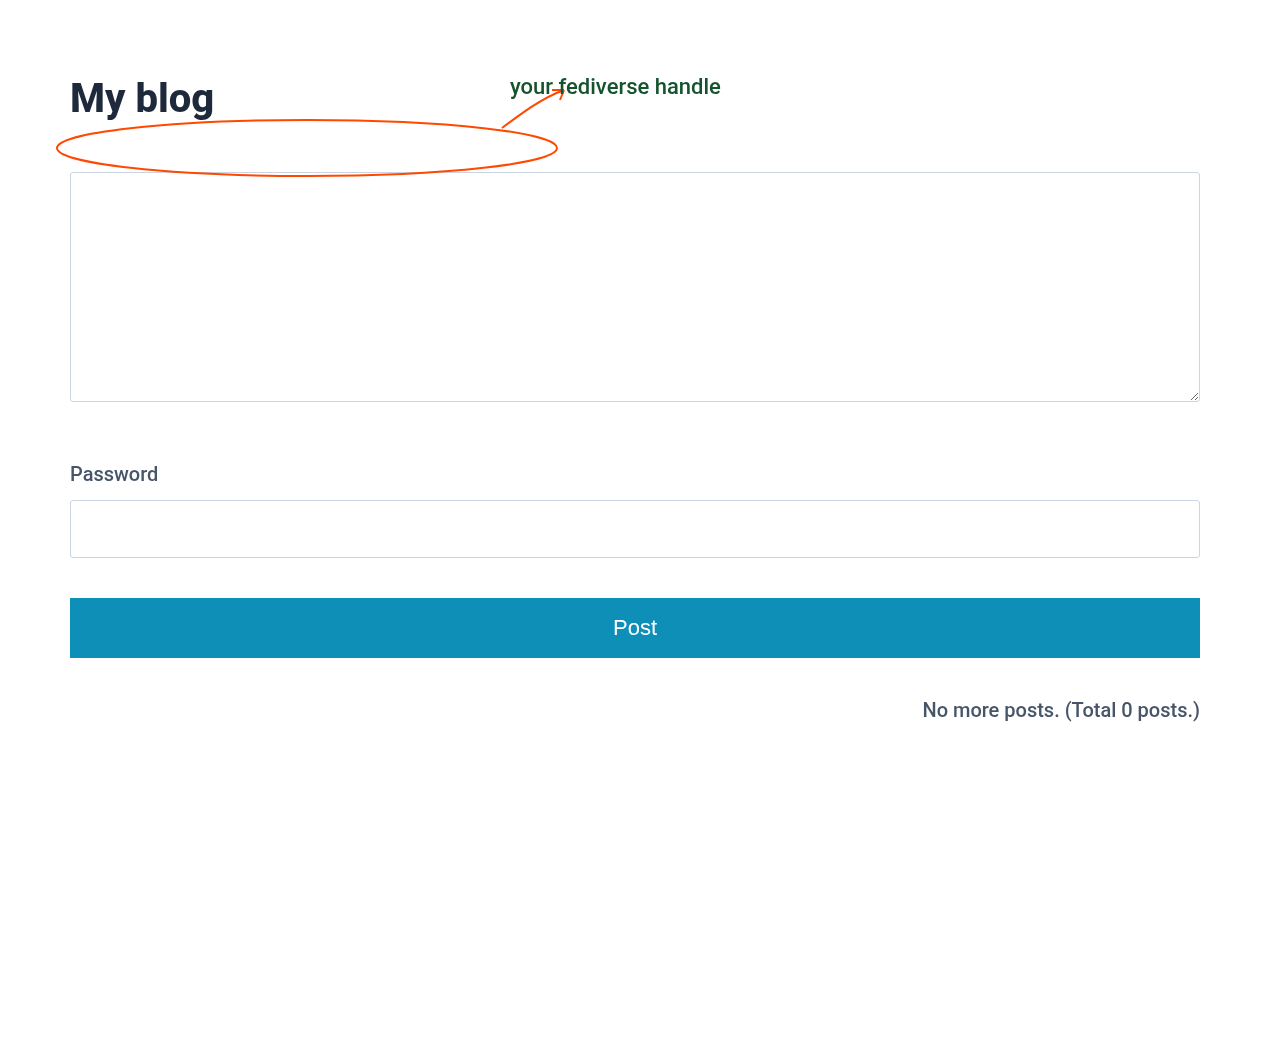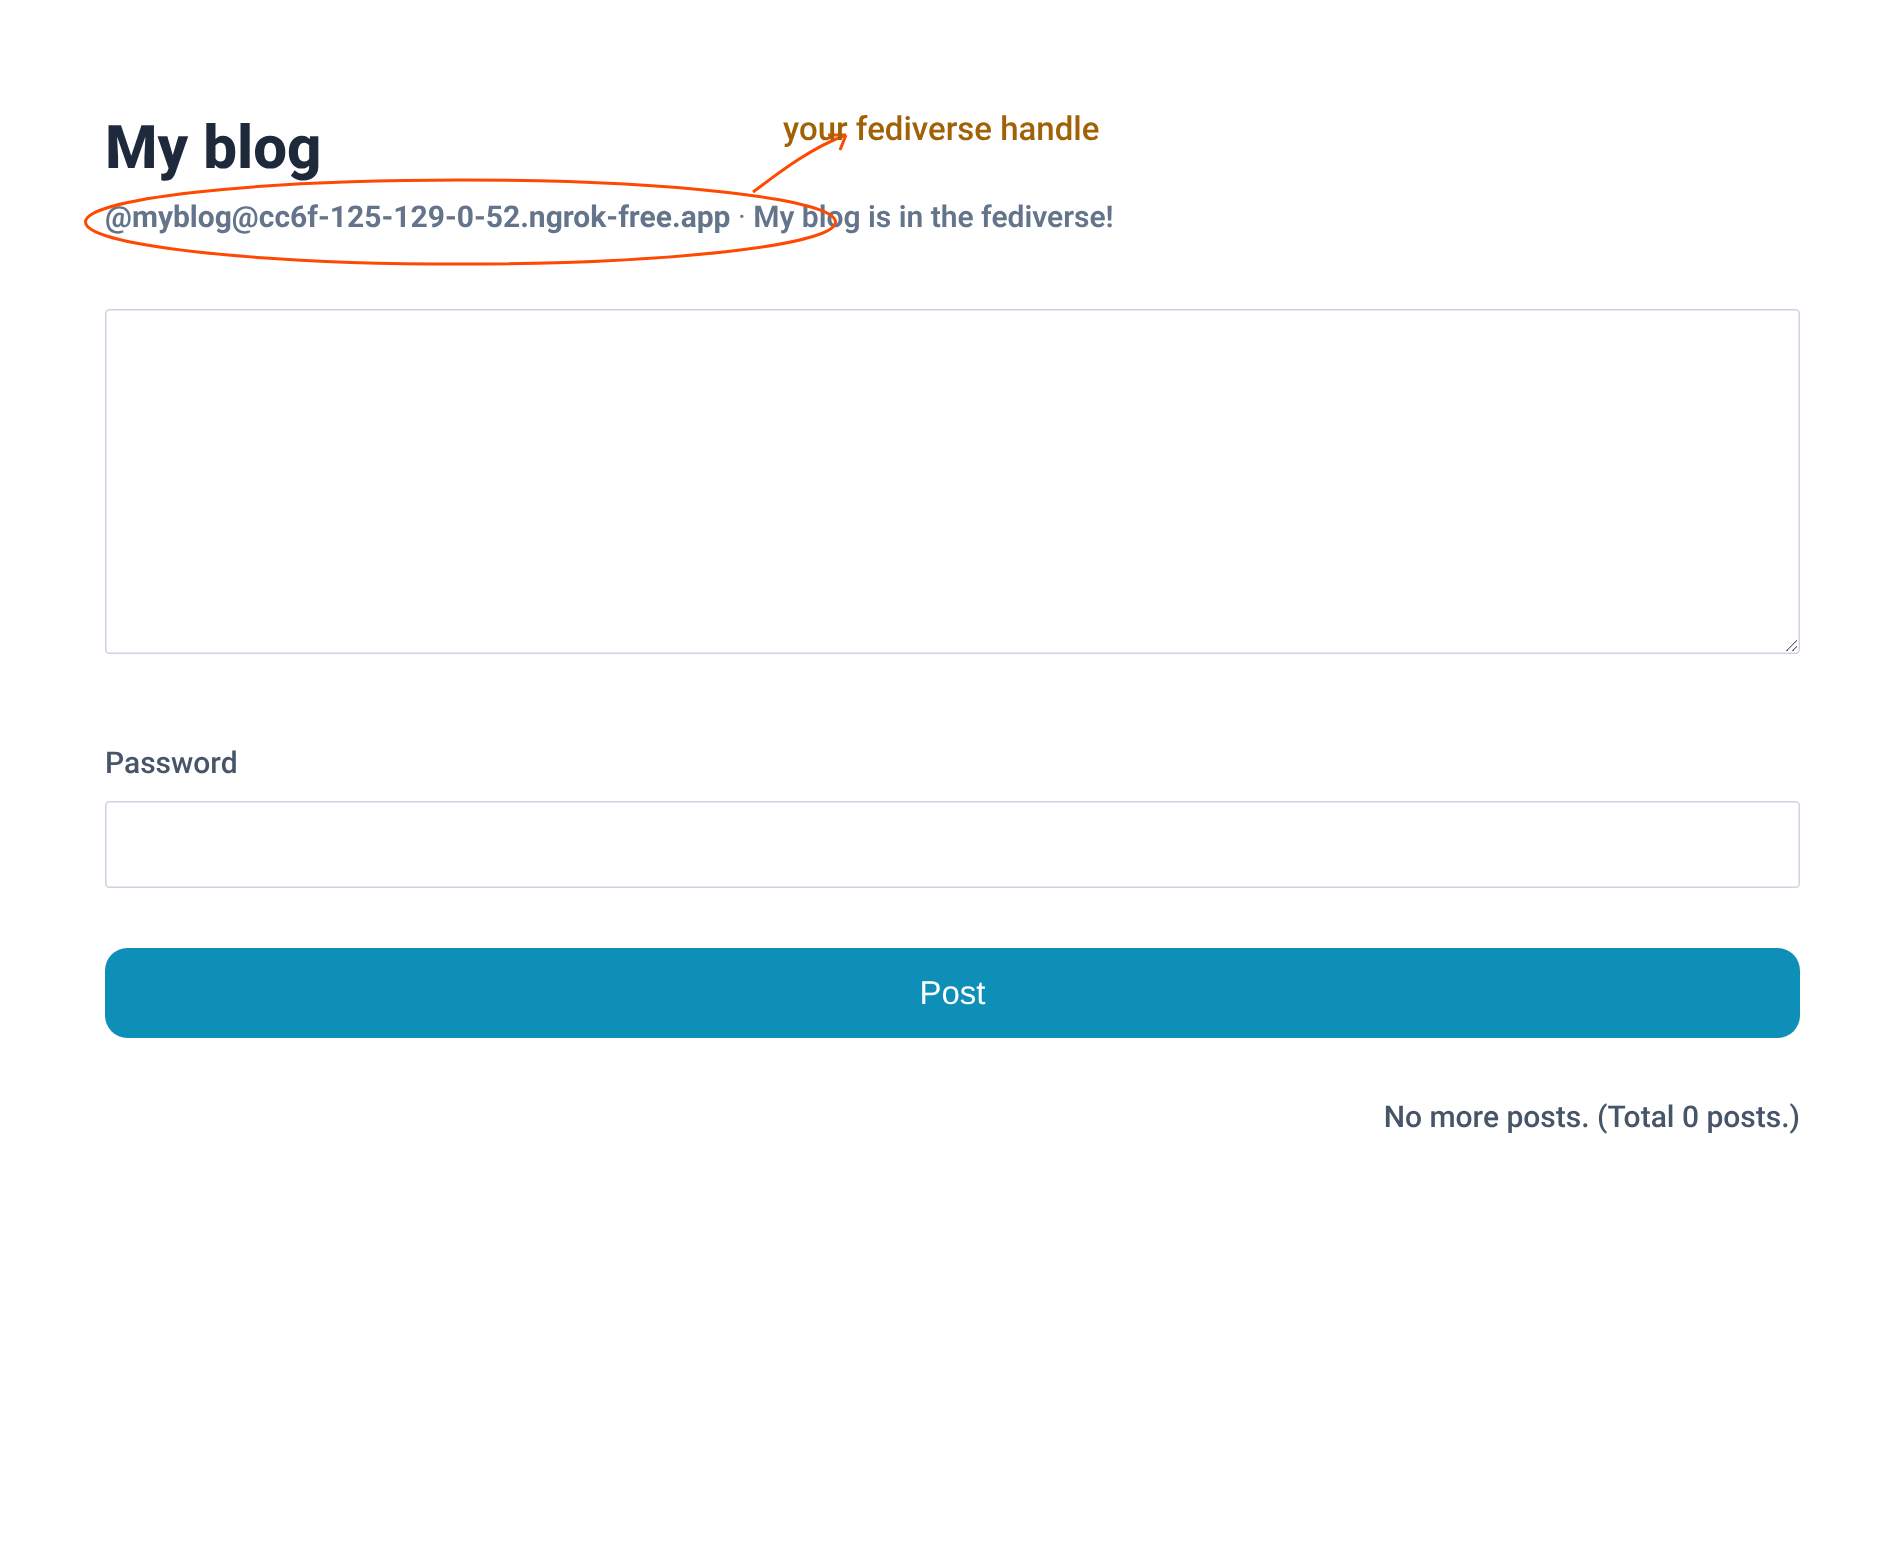--- a/index.html
+++ b/index.html
@@ -82,21 +82,21 @@
       resize: both;
       outline: none;
       font-family: inherit;
     }
     .post-button {
       width: 100%;
       height: 60px;
       background: #0e8fb8;
       color: #ffffff;
       border: none;
-      border-radius: 15px;
+      border-radius: 0;
       font-size: 22px;
       font-weight: 500;
       cursor: pointer;
       margin-top: 40px;
     }
     .footer-text {
       text-align: right;
       font-size: 20px;
       color: #475569;
       margin-top: 40px;
@@ -106,36 +106,33 @@
       position: absolute;
       top: 68px;
       left: 52px;
       width: 720px;
       height: 120px;
       pointer-events: none;
     }
     .annotation-text {
       position: absolute;
       top: 74px;
-      left: 522px;
+      left: 510px;
       font-size: 22px;
-      color: #a16207;
+      color: #14532d;
       font-weight: 500;
       pointer-events: none;
     }
   </style>
 </head>
 <body>
 
 <div class="container">
   <h1 class="page-title">My blog</h1>
 
-  <div class="subtitle-row">
-    <span class="handle">@myblog@cc6f-125-129-0-52.ngrok-free.app</span><span class="sep"> · </span><span class="tagline">My blog is in the fediverse!</span>
-  </div>
 
   <svg class="annotation-wrapper" viewBox="0 0 720 120">
     <ellipse cx="255" cy="80" rx="250" ry="28" fill="none" stroke="#ff4800" stroke-width="2"></ellipse>
     <path d="M 450 60 C 470 45, 490 30, 512 22" fill="none" stroke="#ff4800" stroke-width="2"></path>
     <path d="M 512 22 L 500 22 M 512 22 L 508 32" fill="none" stroke="#ff4800" stroke-width="2"></path>
   </svg>
   <div class="annotation-text">your fediverse handle</div>
 
 
   <div class="form-group content-group">

